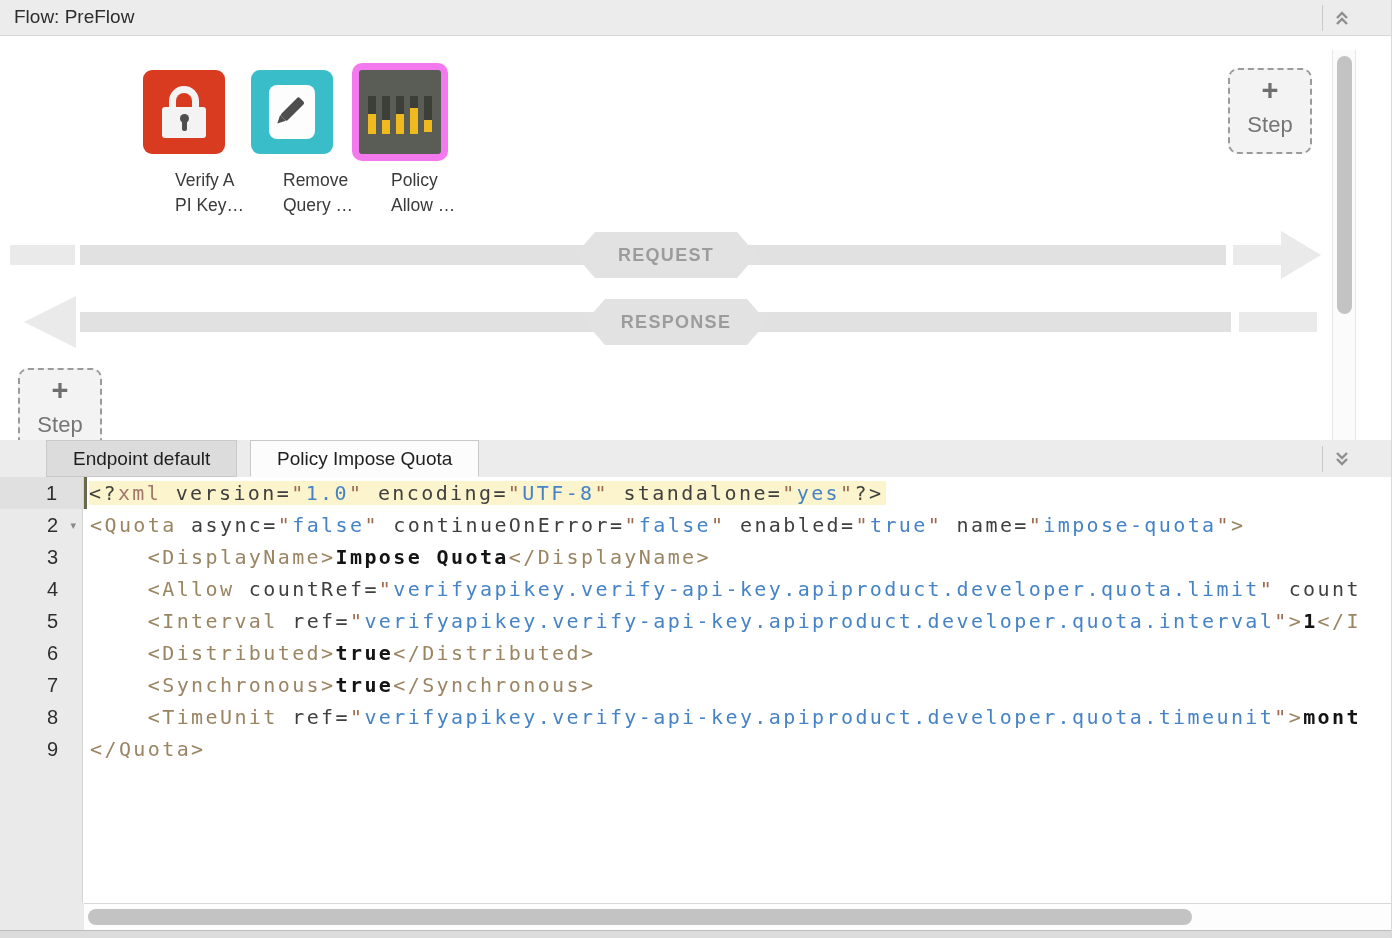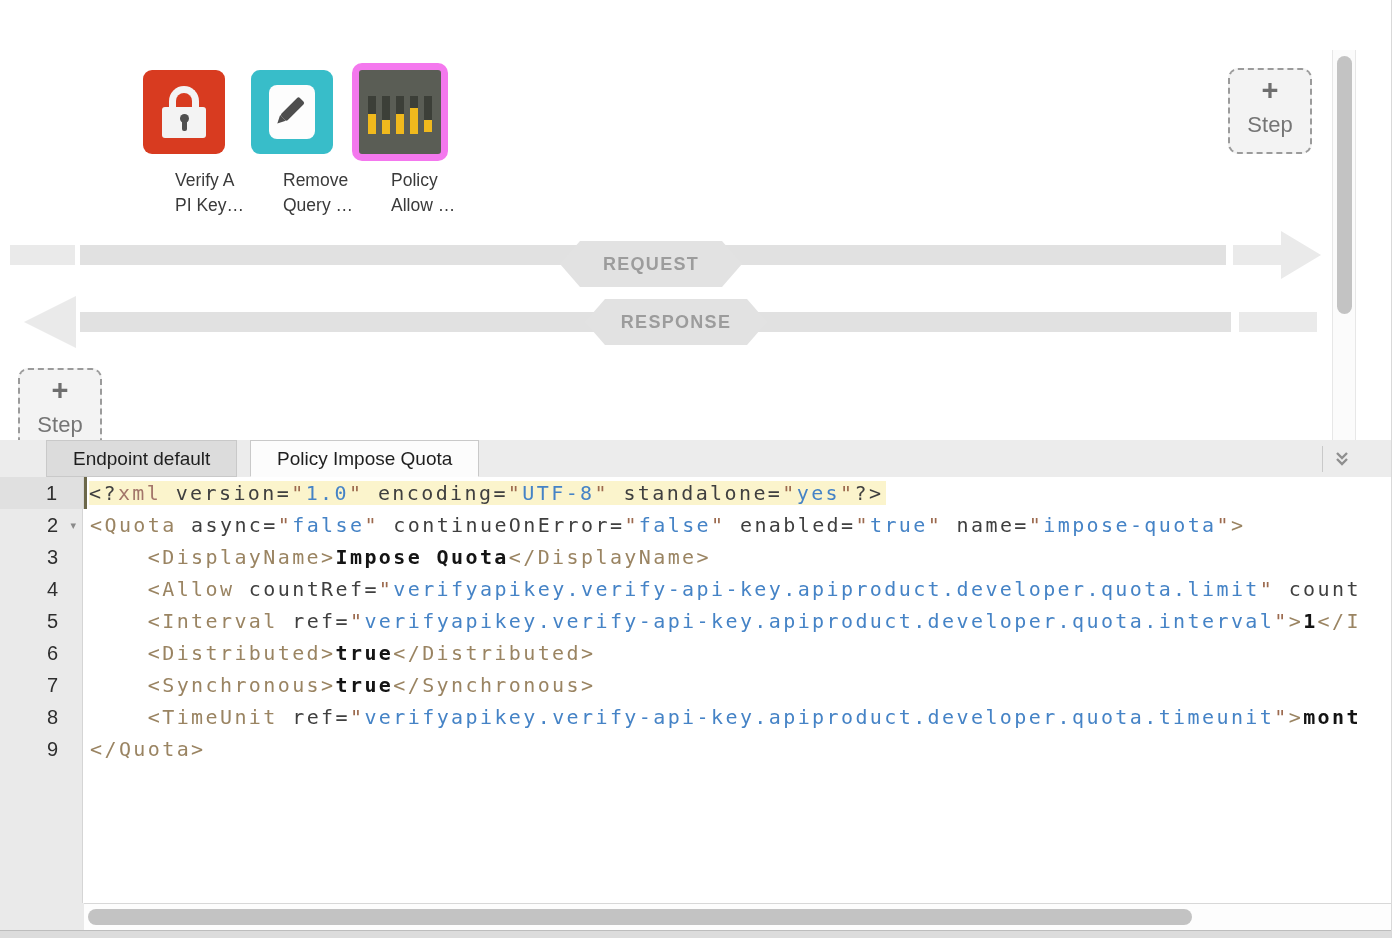--- a/index.html
+++ b/index.html
@@ -135,20 +135,30 @@
   .hscroll-track { flex:1; background:#fdfdfd; border-top:1px solid #d8d8d8; position:relative; }
   .hscroll-thumb { position:absolute; left:4px; top:5px; width:1104px; height:16px; background:#c3c3c3; border-radius:8px; }
   .bottom-strip { width:100%; height:8px; background:#dcdcdc; border-top:1px solid #bdbdbd; }
 </style>
 </head>
 <body>
 
 <div class="app">
 
   <section class="flow-panel">
+    <header class="flow-header">
+      <span class="flow-title">Flow: PreFlow</span>
+      <span class="hdr-divider"></span>
+      <button class="collapse-btn">
+        <svg width="18" height="18" viewBox="0 0 18 18">
+          <path d="M4 9 L9 4 L14 9" stroke="#8f8f8f" stroke-width="2.4" fill="none"></path>
+          <path d="M4 15 L9 10 L14 15" stroke="#8f8f8f" stroke-width="2.4" fill="none"></path>
+        </svg>
+      </button>
+    </header>
 
     <div class="policy-row">
       <div class="policy">
         <div class="policy-icon red">
           <div class="lock">
             <div class="lock-shackle"></div>
             <div class="lock-body">
               <div class="keyhole-circle"></div>
               <div class="keyhole-stem"></div>
             </div>
@@ -207,21 +217,21 @@
     <button class="step-btn top">
       <span class="step-plus">+</span>
       <span class="step-label">Step</span>
     </button>
 
     <div>
       <div class="seg light" style="left:10px; top:245px; width:65px;"></div>
       <div class="seg dark" style="left:80px; top:245px; width:1146px;"></div>
       <div class="seg light" style="left:1233px; top:245px; width:48px;"></div>
       <div class="head-right" style="left:1281px; top:231px;"></div>
-      <div class="flow-badge" style="left:560px; top:232px;margin-top:9px;">
+      <div class="flow-badge" style="left:575px; top:232px;">
         <span>REQUEST</span>
       </div>
     </div>
 
     <div>
       <div class="head-left" style="left:24px; top:296px;"></div>
       <div class="seg dark" style="left:80px; top:312px; width:1151px;"></div>
       <div class="seg light" style="left:1239px; top:312px; width:78px;"></div>
       <div class="flow-badge" style="left:585px; top:299px;">
         <span>RESPONSE</span>

